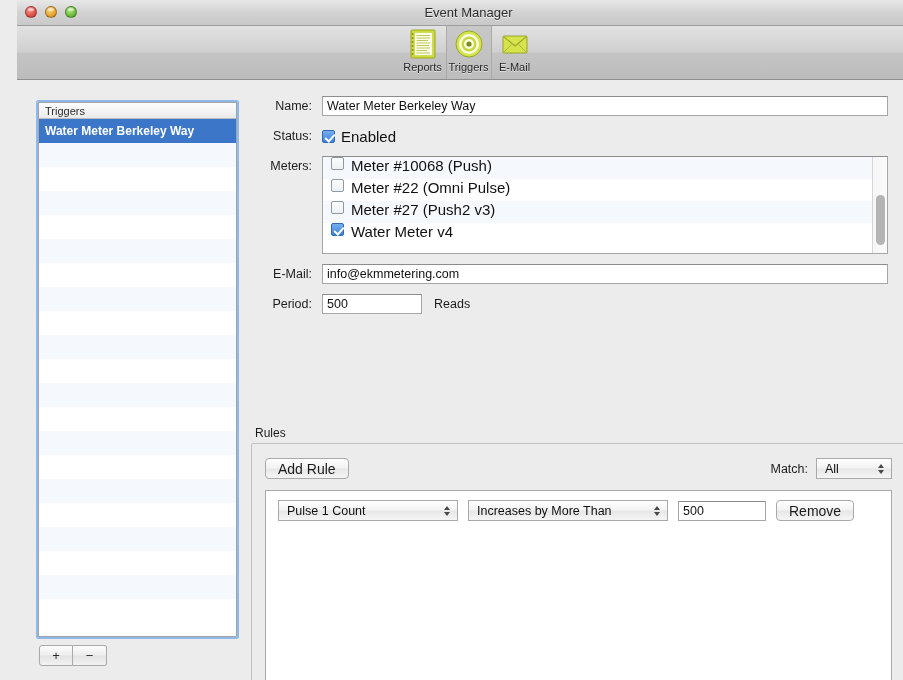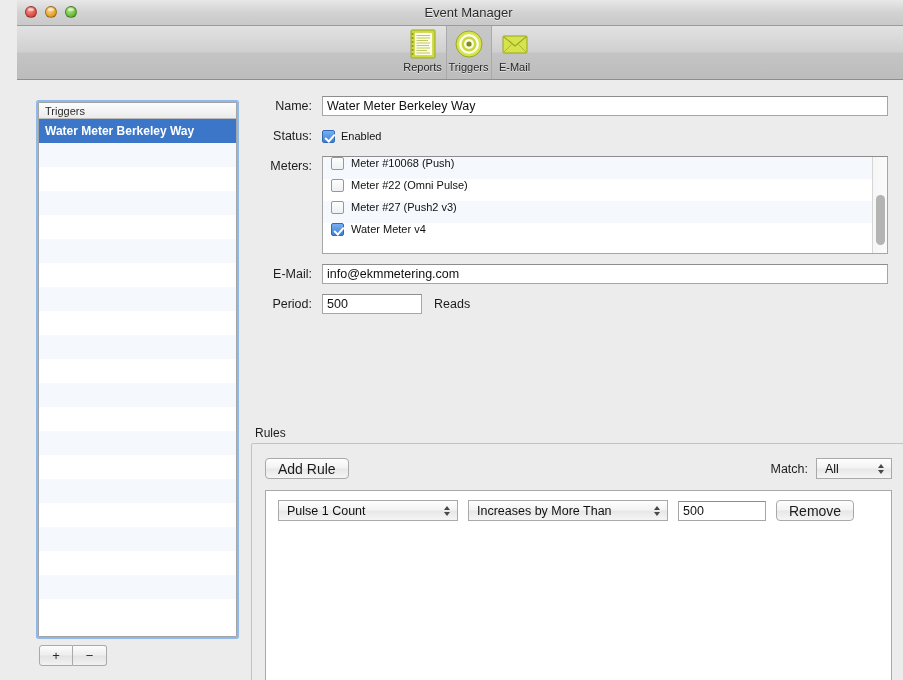--- a/index.html
+++ b/index.html
@@ -232,21 +232,21 @@
   }
   .checkbox.on::after {
     content: "";
     position: absolute;
     left: 3.5px; top: 1px;
     width: 4px; height: 8px;
     border: solid #fff;
     border-width: 0 2px 2px 0;
     transform: rotate(42deg);
   }
-  .checklabel { margin-left: 6px; font-size: 11px; color: #111; }
+  .checklabel { margin-left: 6px; font-size: 15px; color: #111; }
 
   
   .meters-box {
     width: 566px;
     height: 98px;
     background: #fff;
     border: 1px solid #a6a6a6;
     border-top-color: #8d8d8d;
     box-sizing: border-box;
     position: relative;

